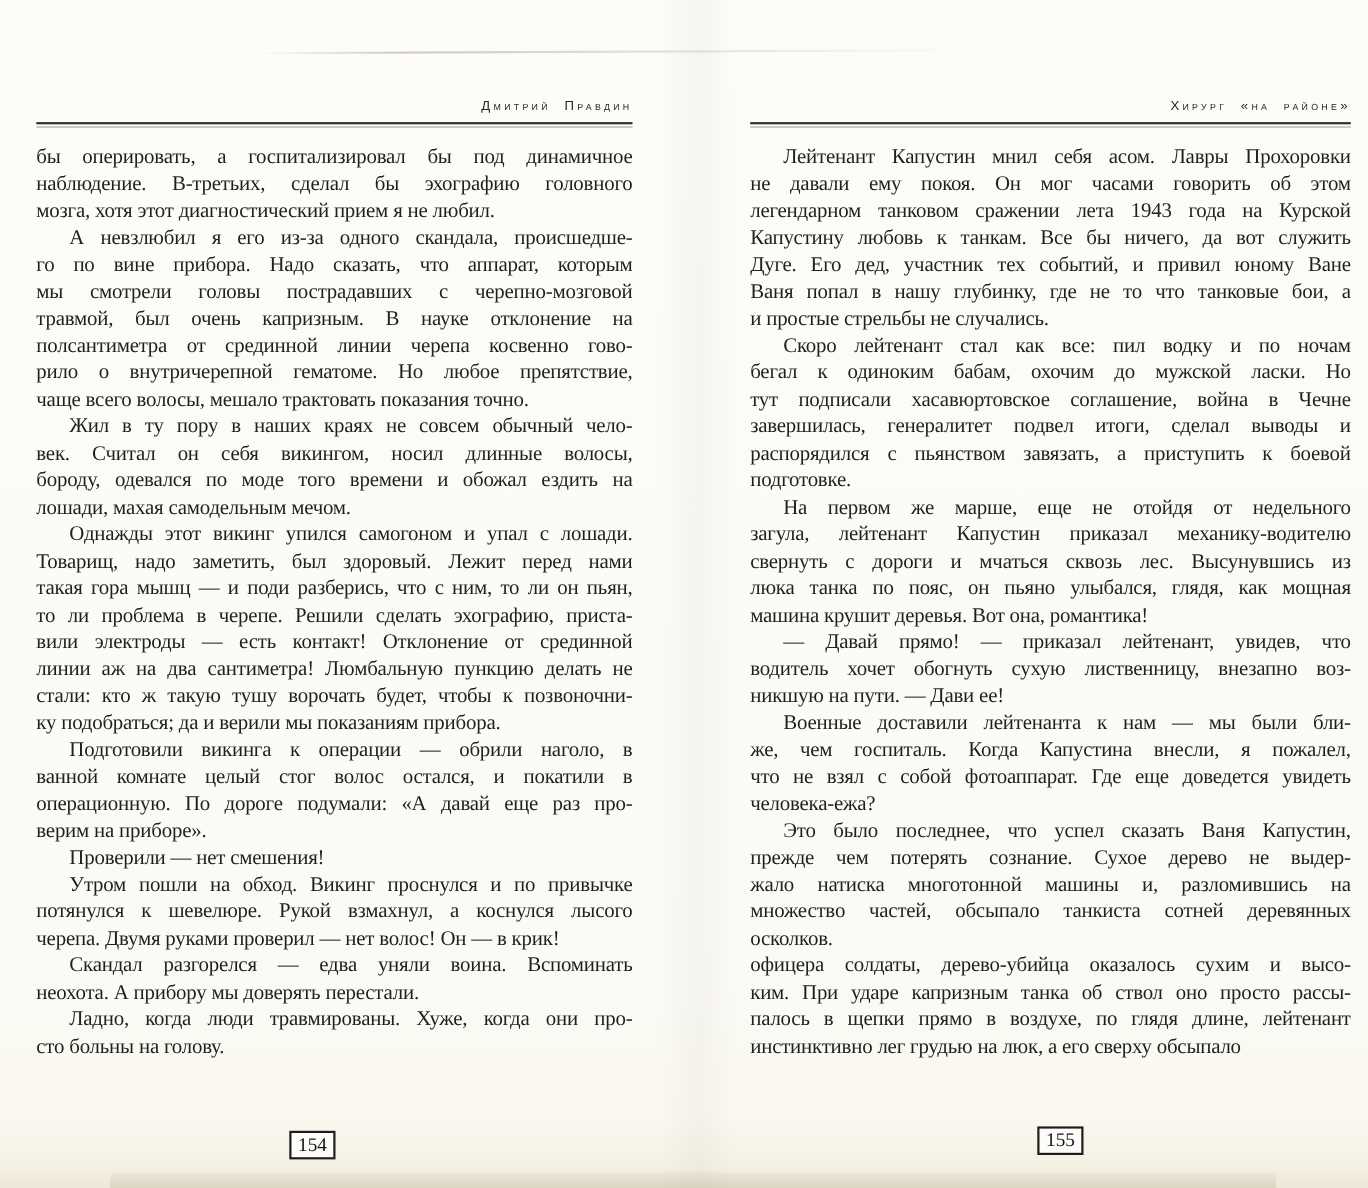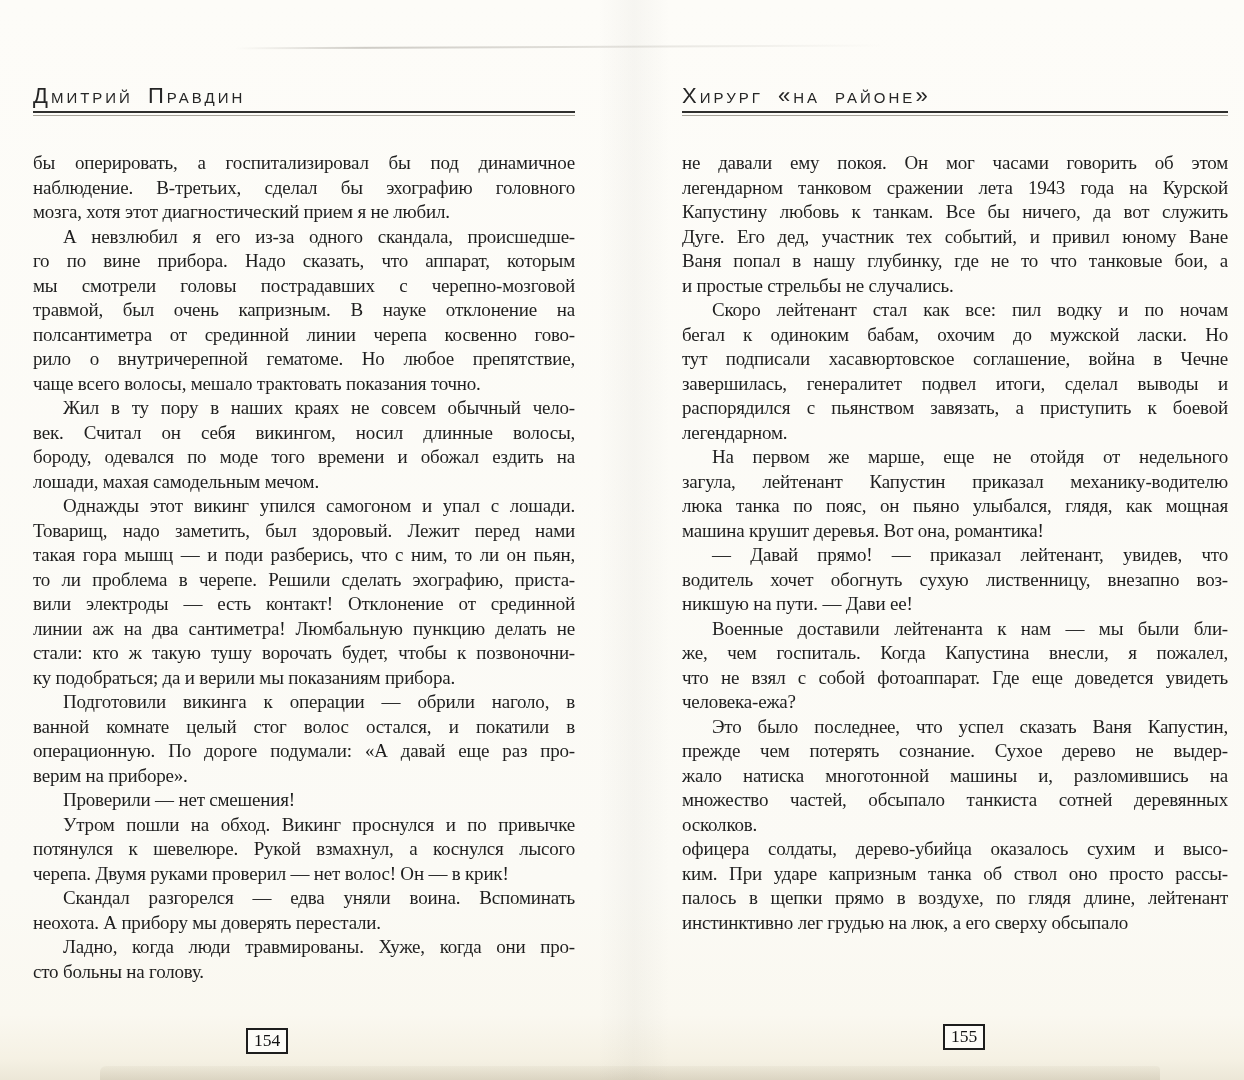--- a/index.html
+++ b/index.html
@@ -30,37 +30,37 @@
     width: 72px; height: 1080px;
     background: linear-gradient(90deg, transparent, rgba(60,55,45,0.035) 50%, transparent);
   }
   .page {
     position: absolute;
     top: 86px;
   }
   .page-left  { left: 33px;  width: 542px; }
   .page-right { left: 682px; width: 546px; }
   .running-head {
-    text-align: left;
+    text-align: right;
     font-family: "Liberation Sans", sans-serif;
     font-variant: small-caps;
     letter-spacing: 3px;
     word-spacing: 6px;
-    font-size: 22px;
+    font-size: 12px;
     color: #262626;
     line-height: 20px;
   }
   .head-rule {
     margin-top: 5px;
     height: 2px;
     border-top: 2px solid #30302e;
     border-bottom: 1px solid #a8a49a;
   }
   .page-body {
-    margin-top: 35px;
+    margin-top: 15px;
   }
   .line {
     font-size: 19px;
     line-height: 24.5px;
     letter-spacing: -0.2px;
     white-space: nowrap;
     text-align: justify;
     text-align-last: justify;
   }
   .line.last {
@@ -72,21 +72,21 @@
   .pageno {
     position: absolute;
     top: 1028px;
     font-size: 17.5px;
     line-height: 21px;
     border: 2px solid #1d1d1d;
     padding: 0 6px 1px 6px;
     background: #fdfcf8;
     color: #111;
   }
-  .pageno-left  { left: 246px; }
+  .pageno-left  { left: 263px; }
   .pageno-right { left: 943px; top: 1024px; text-align: center; }
   .bottom-scan-edge {
     position: absolute;
     left: 100px; bottom: 0;
     width: 1060px; height: 14px;
     background: linear-gradient(180deg, rgba(190,180,155,0.10), rgba(175,165,140,0.28));
     border-radius: 6px 4px 0 0;
   }
 </style>
 </head>
@@ -153,38 +153,40 @@
         <div class="line last">сто больны на голову.</div>
       </div>
     </div>
 </div>
 
 <div class="page page-right">
   <div class="running-head">Хирург «на районе»</div>
   <div class="head-rule"></div>
   <div class="page-body">
       <div class="para">
+        <div class="line indent">Лейтенант Капустин мнил себя асом. Лавры Прохоровки</div>
         <div class="line">не давали ему покоя. Он мог часами говорить об этом</div>
         <div class="line">легендарном танковом сражении лета 1943 года на Курской</div>
         <div class="line">Капустину любовь к танкам. Все бы ничего, да вот служить</div>
         <div class="line">Дуге. Его дед, участник тех событий, и привил юному Ване</div>
         <div class="line">Ваня попал в нашу глубинку, где не то что танковые бои, а</div>
         <div class="line last">и простые стрельбы не случались.</div>
       </div>
       <div class="para">
         <div class="line indent">Скоро лейтенант стал как все: пил водку и по ночам</div>
         <div class="line">бегал к одиноким бабам, охочим до мужской ласки. Но</div>
         <div class="line">тут подписали хасавюртовское соглашение, война в Чечне</div>
         <div class="line">завершилась, генералитет подвел итоги, сделал выводы и</div>
         <div class="line">распорядился с пьянством завязать, а приступить к боевой</div>
-        <div class="line last">легендарном.</div>
+        <div class="line last">подготовке.</div>
       </div>
       <div class="para">
         <div class="line indent">На первом же марше, еще не отойдя от недельного</div>
         <div class="line">загула, лейтенант Капустин приказал механику-водителю</div>
+        <div class="line">свернуть с дороги и мчаться сквозь лес. Высунувшись из</div>
         <div class="line">люка танка по пояс, он пьяно улыбался, глядя, как мощная</div>
         <div class="line last">машина крушит деревья. Вот она, романтика!</div>
       </div>
       <div class="para">
         <div class="line indent">— Давай прямо! — приказал лейтенант, увидев, что</div>
         <div class="line">водитель хочет обогнуть сухую лиственницу, внезапно воз-</div>
         <div class="line last">никшую на пути. — Дави ее!</div>
       </div>
       <div class="para">
         <div class="line indent">Военные доставили лейтенанта к нам — мы были бли-</div>

